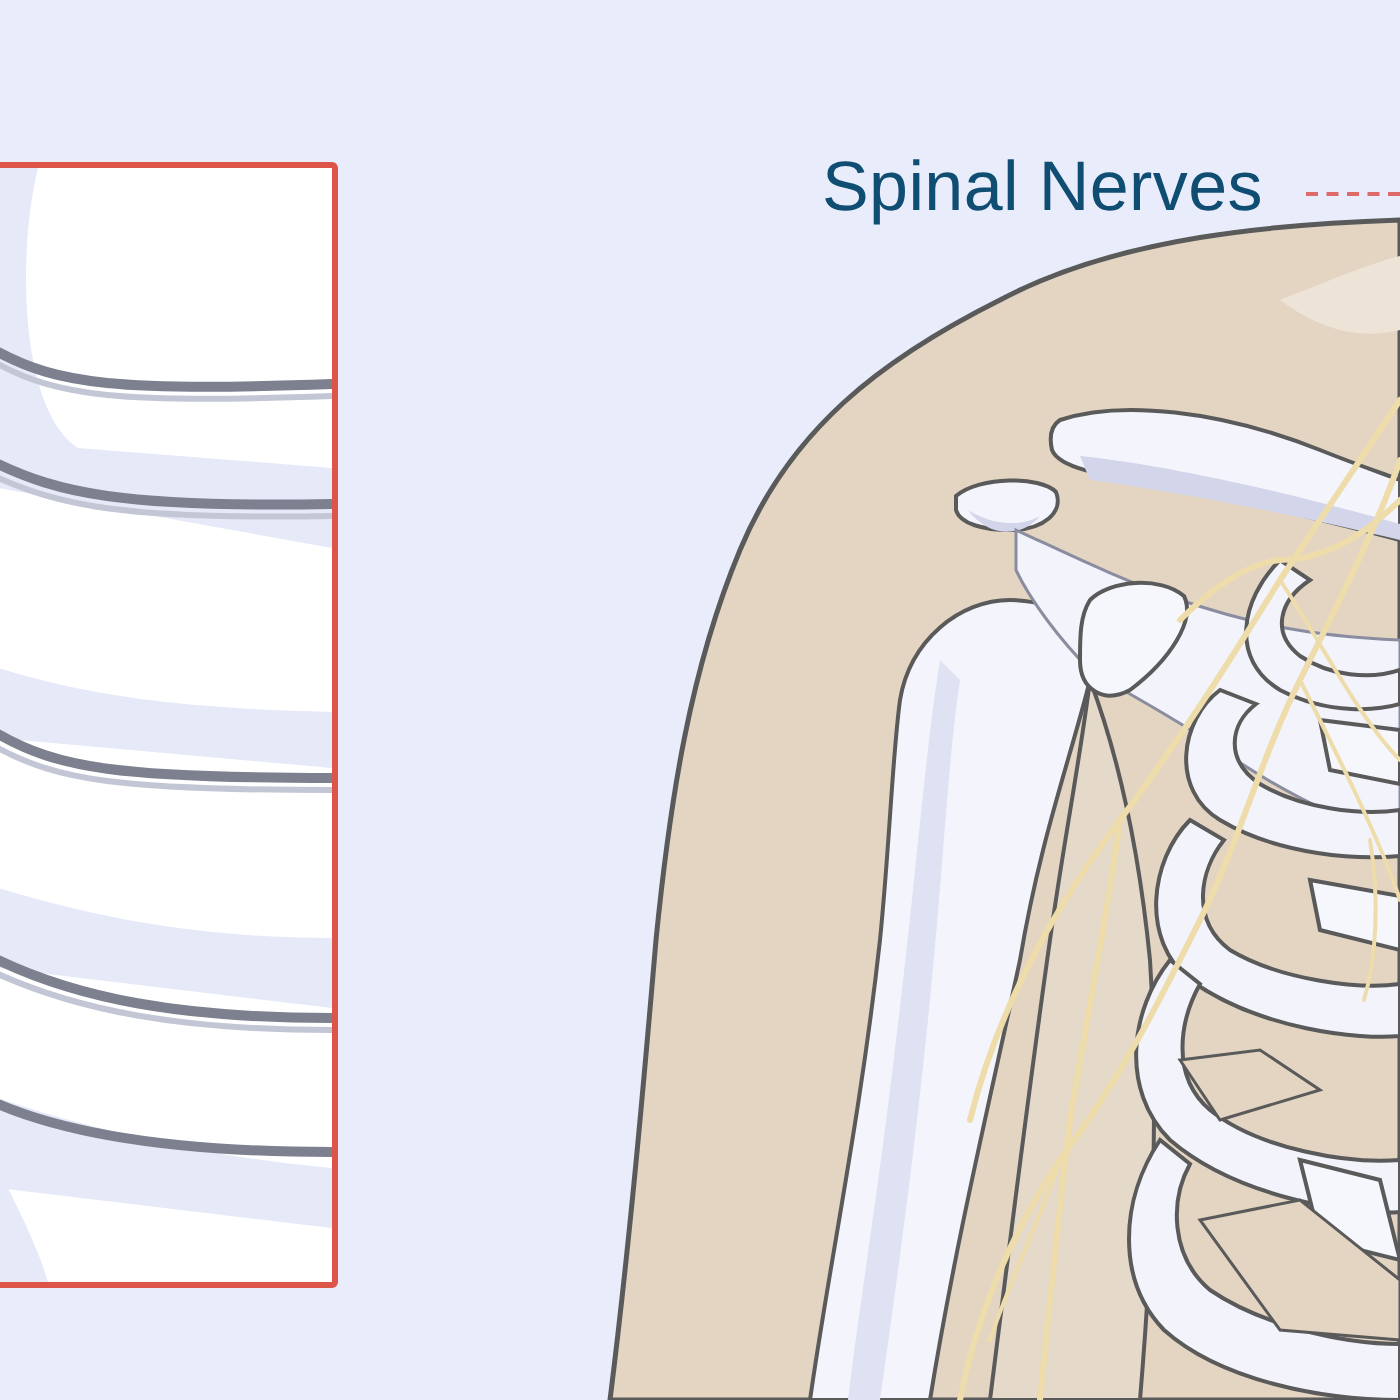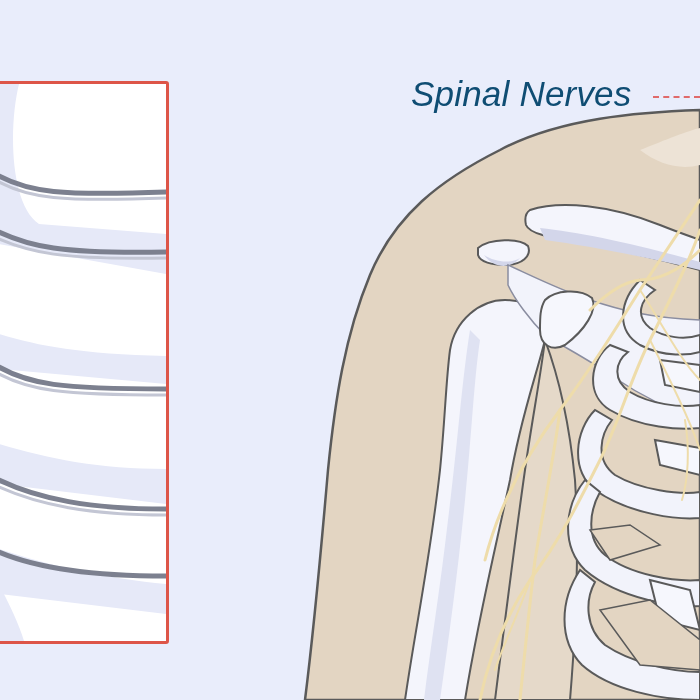--- a/index.html
+++ b/index.html
@@ -1,18 +1,18 @@
 <!DOCTYPE html>
 <html><head>
 <meta charset="utf-8">
 <style>
   html, body { margin: 0; padding: 0; }
   body { width: 700px; height: 700px; overflow: hidden; background: #e9edfb; position: relative; font-family: "Liberation Sans", sans-serif; }
   #scene { position: absolute; left: 0; top: 0; width: 700px; height: 700px; }
-  .label { position: absolute; left: 411px; top: 74px; font-size: 35px; color: #0f4d73; letter-spacing: 0.2px; white-space: nowrap; font-family: "Liberation Sans", sans-serif; font-style: italic; }
+  .label { position: absolute; left: 411px; top: 74px; font-size: 35px; color: #0f4d73; letter-spacing: 0.2px; white-space: nowrap; font-family: "Liberation Sans", sans-serif; }
   .leader { position: absolute; left: 653px; top: 96px; width: 47px; border-top: 2px dashed #e06a6a; }
   .inset { position: absolute; left: -4px; top: 81px; width: 167px; height: 557px; border: 3px solid #dd5548; border-radius: 3px; overflow: hidden; background: #ffffff; }
 </style>
 </head>
 <body>
 
 <svg id="scene" viewBox="0 0 700 700" xmlns="http://www.w3.org/2000/svg">
 
   <path d="M700,110 C640,112 560,118 500,150 C440,180 395,215 370,275 C345,335 335,400 328,470 C322,540 315,620 305,700 L700,700 Z" fill="#e3d5c2" stroke="#5a5a5a" stroke-width="2.5"></path>
   <path d="M640,150 C665,140 690,130 700,128 L700,165 C680,170 660,165 640,150 Z" fill="#ede3d6"></path>

